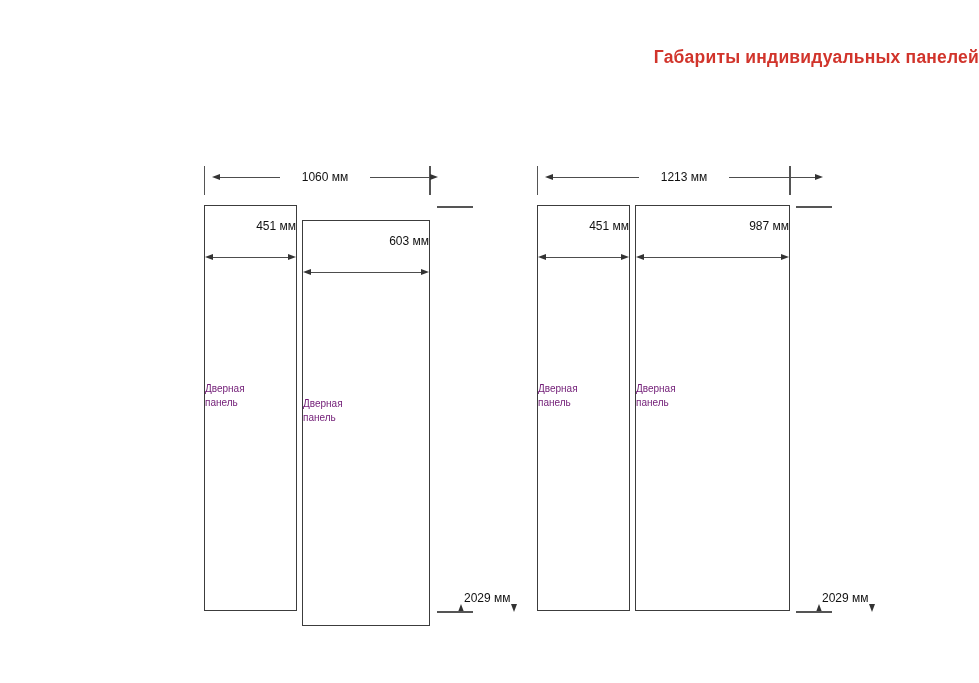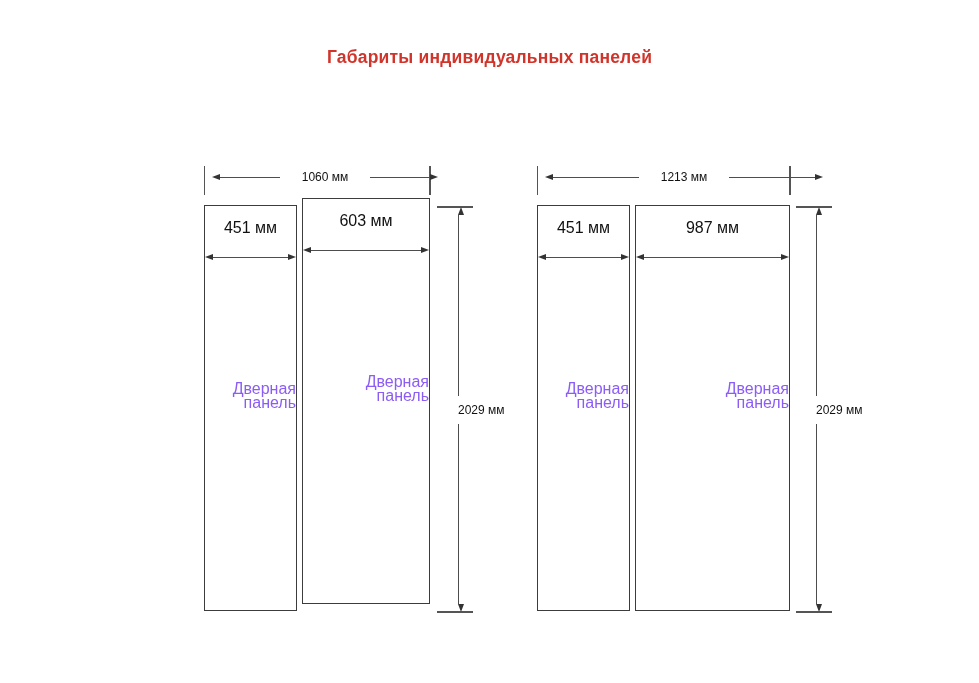--- a/index.html
+++ b/index.html
@@ -1,56 +1,56 @@
 <!DOCTYPE html>
 <html style="--title-color: #d1342b; --line-color: #4d4d4d;"><head>
 <meta charset="utf-8">
 <style>
   html,body{margin:0;padding:0;background:#fff;}
   .page{
     position:relative;width:979px;height:683px;background:#ffffff;
     font-family:"Liberation Sans", sans-serif;color:#1a1a1a;overflow:hidden;
   }
   .title{
-    position:absolute;left:0;top:47px;width:100%;text-align:center;
+    position:absolute;left:0;top:47px;width:100%;text-align:right;
     font-size:17.5px;font-weight:bold;color:var(--title-color,#d1342b);
     margin:0;letter-spacing:.2px;
   }
   
   .panel{
     position:absolute;box-sizing:border-box;border:1.5px solid #3c3c3c;background:#fff;
   }
   .p-width{
-    position:absolute;top:13px;left:0;width:100%;text-align:center;
-    font-size:16px;color:#111;
+    position:absolute;top:13px;left:0;width:100%;text-align:right;
+    font-size:12px;color:#111;
   }
   .p-arrow{
     position:absolute;top:46px;left:0;right:0;height:10px;
     display:flex;align-items:center;
   }
   .p-name{
-    position:absolute;top:176px;left:0;width:100%;text-align:right;
-    font-size:16px;line-height:14px;white-space:pre-line;color:#8b5cf6;
+    position:absolute;top:176px;left:0;width:100%;text-align:left;
+    font-size:10px;line-height:14px;white-space:pre-line;color:#701a75;
   }
   
   .shaft{flex:1;height:1px;background:#4d4d4d;}
   .vshaft{flex:1;width:1px;background:#4d4d4d;}
   .ah{width:0;height:0;flex:0 0 auto;}
   .ah.l{border-top:3px solid transparent;border-bottom:3px solid transparent;border-right:8px solid #333;}
   .ah.r{border-top:3px solid transparent;border-bottom:3px solid transparent;border-left:8px solid #333;}
   .ah.u{border-left:3px solid transparent;border-right:3px solid transparent;border-bottom:8px solid #333;}
   .ah.d{border-left:3px solid transparent;border-right:3px solid transparent;border-top:8px solid #333;}
   .hdim{
     position:absolute;height:10px;display:flex;align-items:center;padding-left:8px;
   }
   .dim-text{
     font-size:12px;color:#111;white-space:nowrap;padding:0 22px;line-height:12px;
   }
   .vdim{
-    position:absolute;width:10px;display:flex;flex-direction:column;align-items:flex-start;
+    position:absolute;width:10px;display:flex;flex-direction:row;align-items:flex-end;
   }
   .dim-text.v{padding:8px 0;background:#fff;}
   .ext-v{position:absolute;width:1.5px;background:#555;}
   .ext-h{position:absolute;height:1.5px;background:#555;}
 </style>
 </head>
 <body>
 
 <div class="page">
 
@@ -72,21 +72,21 @@
       <div class="p-width">451 мм</div>
       <div class="p-arrow">
         <span class="ah l"></span>
           <span class="shaft"></span>
           <span class="ah r"></span>
       </div>
       <div class="p-name">Дверная
 панель</div>
     </div>
 
-    <div class="panel" style="left:302px;top:198px;width:128px;height:406px">
+    <div class="panel" style="left:302px;top:220px;width:128px;height:406px">
       <div class="p-width">603 мм</div>
       <div class="p-arrow">
         <span class="ah l"></span>
           <span class="shaft"></span>
           <span class="ah r"></span>
       </div>
       <div class="p-name">Дверная
 панель</div>
     </div>
 

